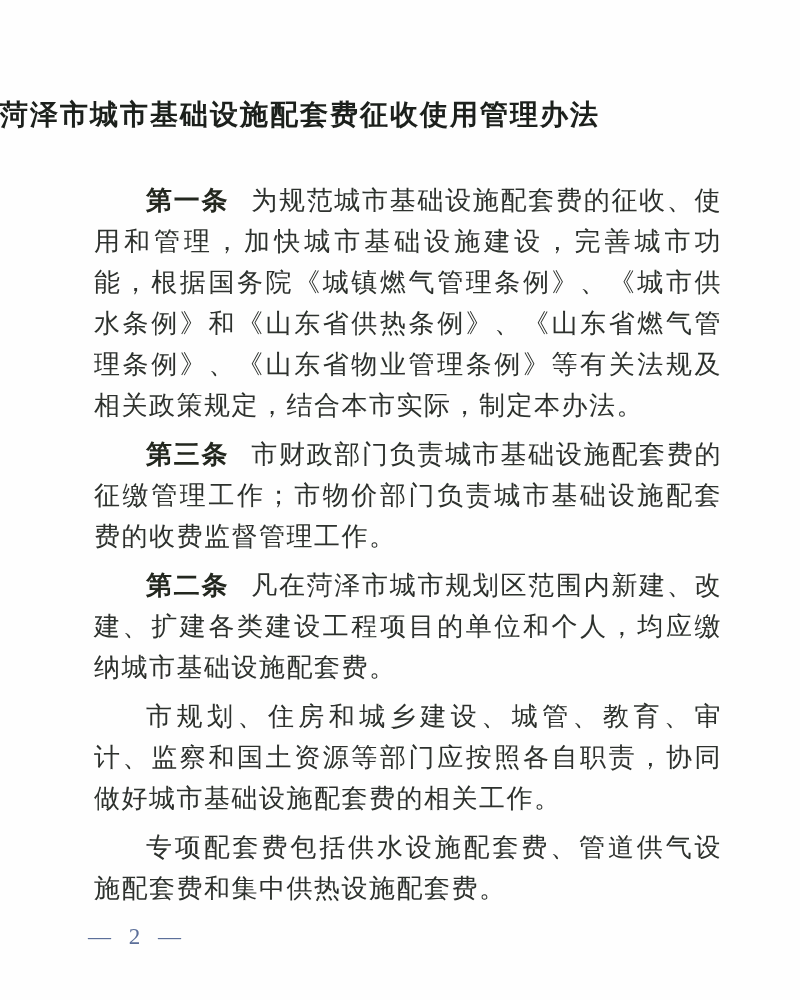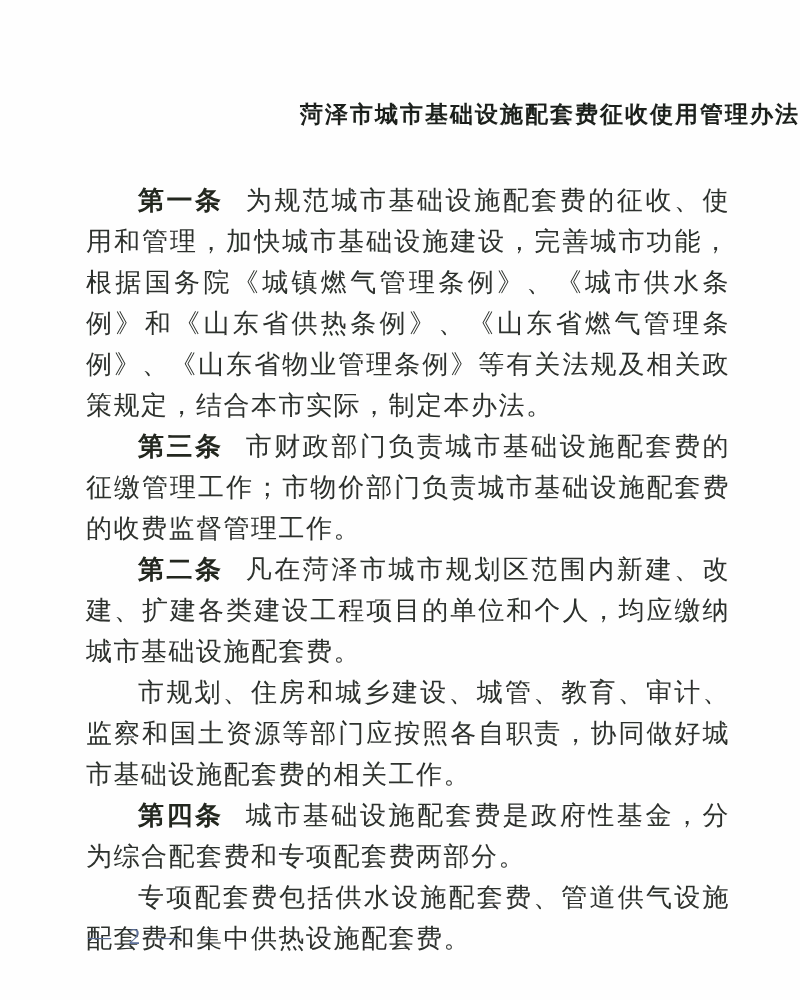--- a/index.html
+++ b/index.html
@@ -13,38 +13,38 @@
     height: 1000px;
     background: #fefefe;
     overflow: hidden;
     font-family: "Liberation Serif", "DejaVu Serif", serif;
     color: #2d312d;
     box-sizing: border-box;
   }
   .doc-title {
     margin: 0;
     padding-top: 96px;
-    text-align: right;
-    font-size: 23px;
+    text-align: left;
+    font-size: 28px;
     line-height: 38px;
     font-weight: bold;
     letter-spacing: 2px;
     color: #1c201c;
     font-family: "Liberation Serif", "DejaVu Serif", serif;
   }
   .doc-body {
     margin: 46px 70px 0 86px; 
     font-size: 26px;
     line-height: 41px;
     text-align: justify;
     text-justify: inter-character;
     letter-spacing: 1.5px;
   }
   .para {
-    margin: 0;
+    margin: 8px;
     text-indent: 2em;
   }
   .para .lead {
     font-weight: bold;
     font-family: "Liberation Sans", "DejaVu Sans", sans-serif;
     color: #23271f;
   }
   .para .lead:not(:empty) {
     margin-right: 0.85em;
   }
@@ -76,23 +76,20 @@
     </p>
 
     <p class="para">
       <span class="lead">第二条</span><span>凡在菏泽市城市规划区范围内新建、改建、扩建各类建设工程项目的单位和个人，均应缴纳城市基础设施配套费。</span>
     </p>
 
     <p class="para">
       <span class="lead"></span><span>市规划、住房和城乡建设、城管、教育、审计、监察和国土资源等部门应按照各自职责，协同做好城市基础设施配套费的相关工作。</span>
     </p>
 
-    <p class="para">
-      <span class="lead">第四条</span><span>城市基础设施配套费是政府性基金，分为综合配套费和专项配套费两部分。</span>
-    </p>
 
 
     <p class="para">
       <span class="lead"></span><span>专项配套费包括供水设施配套费、管道供气设施配套费和集中供热设施配套费。</span>
     </p>
 
   </div>
 
   <div class="page-footer">— 2 —</div>
 

